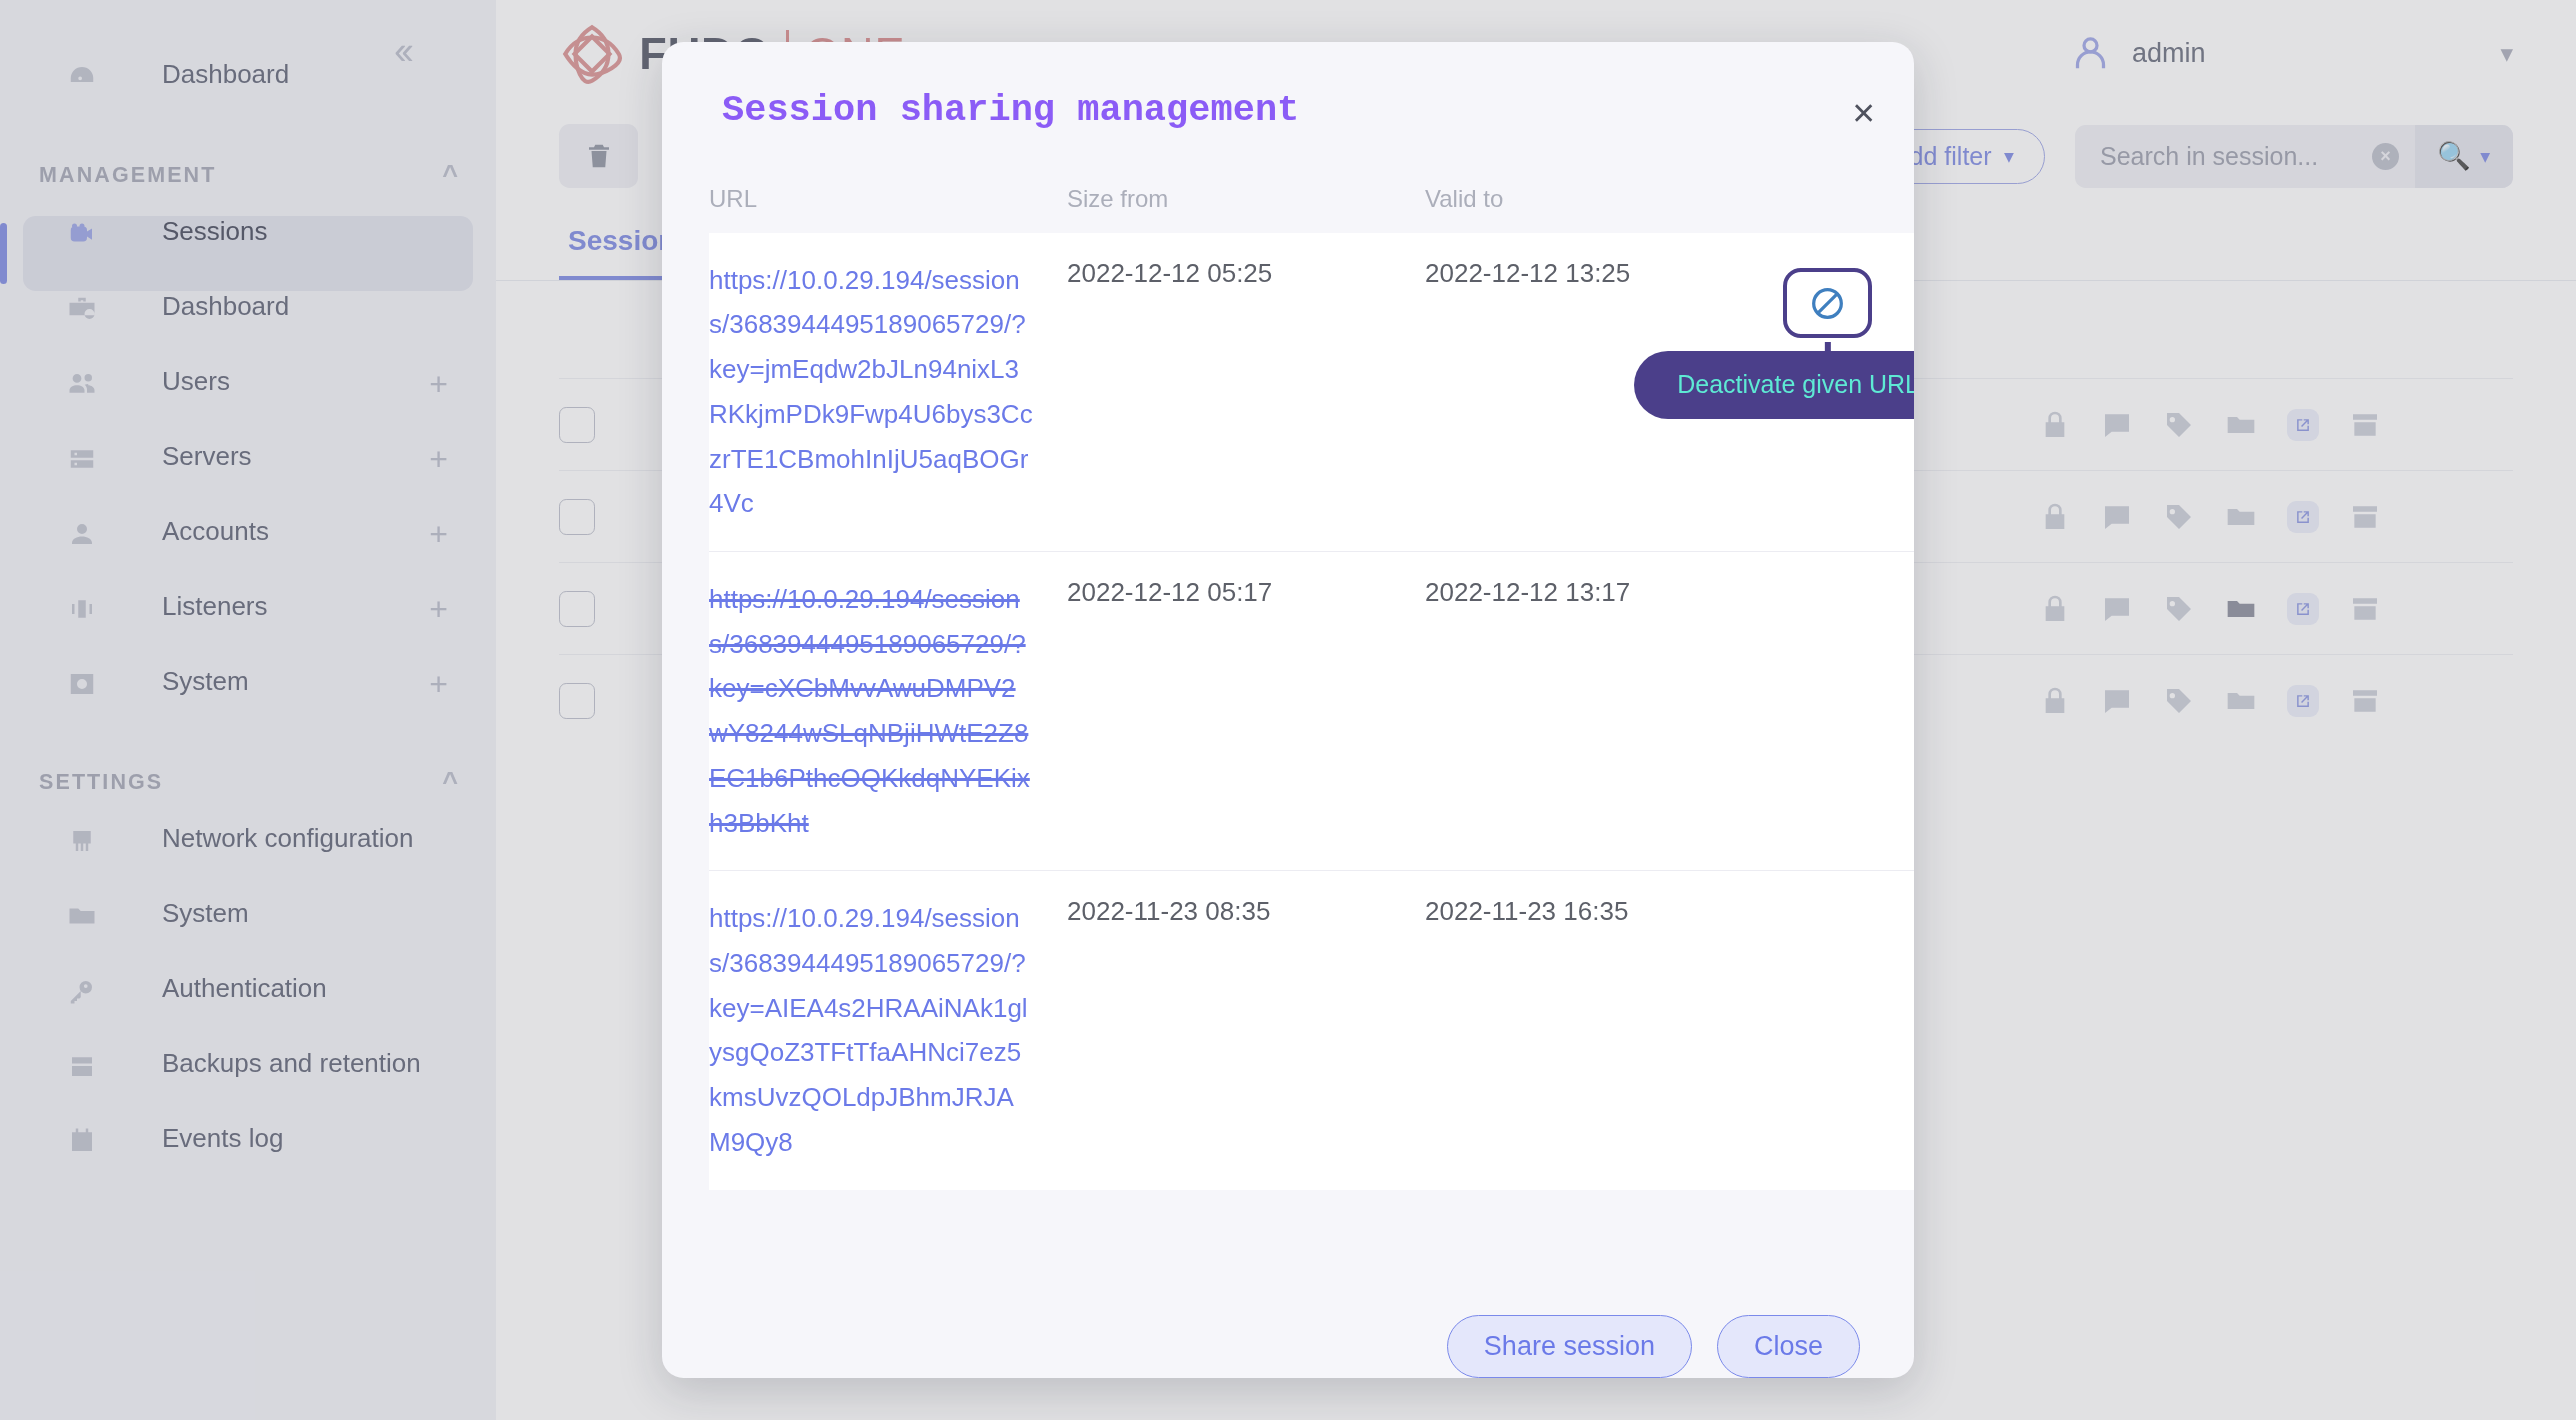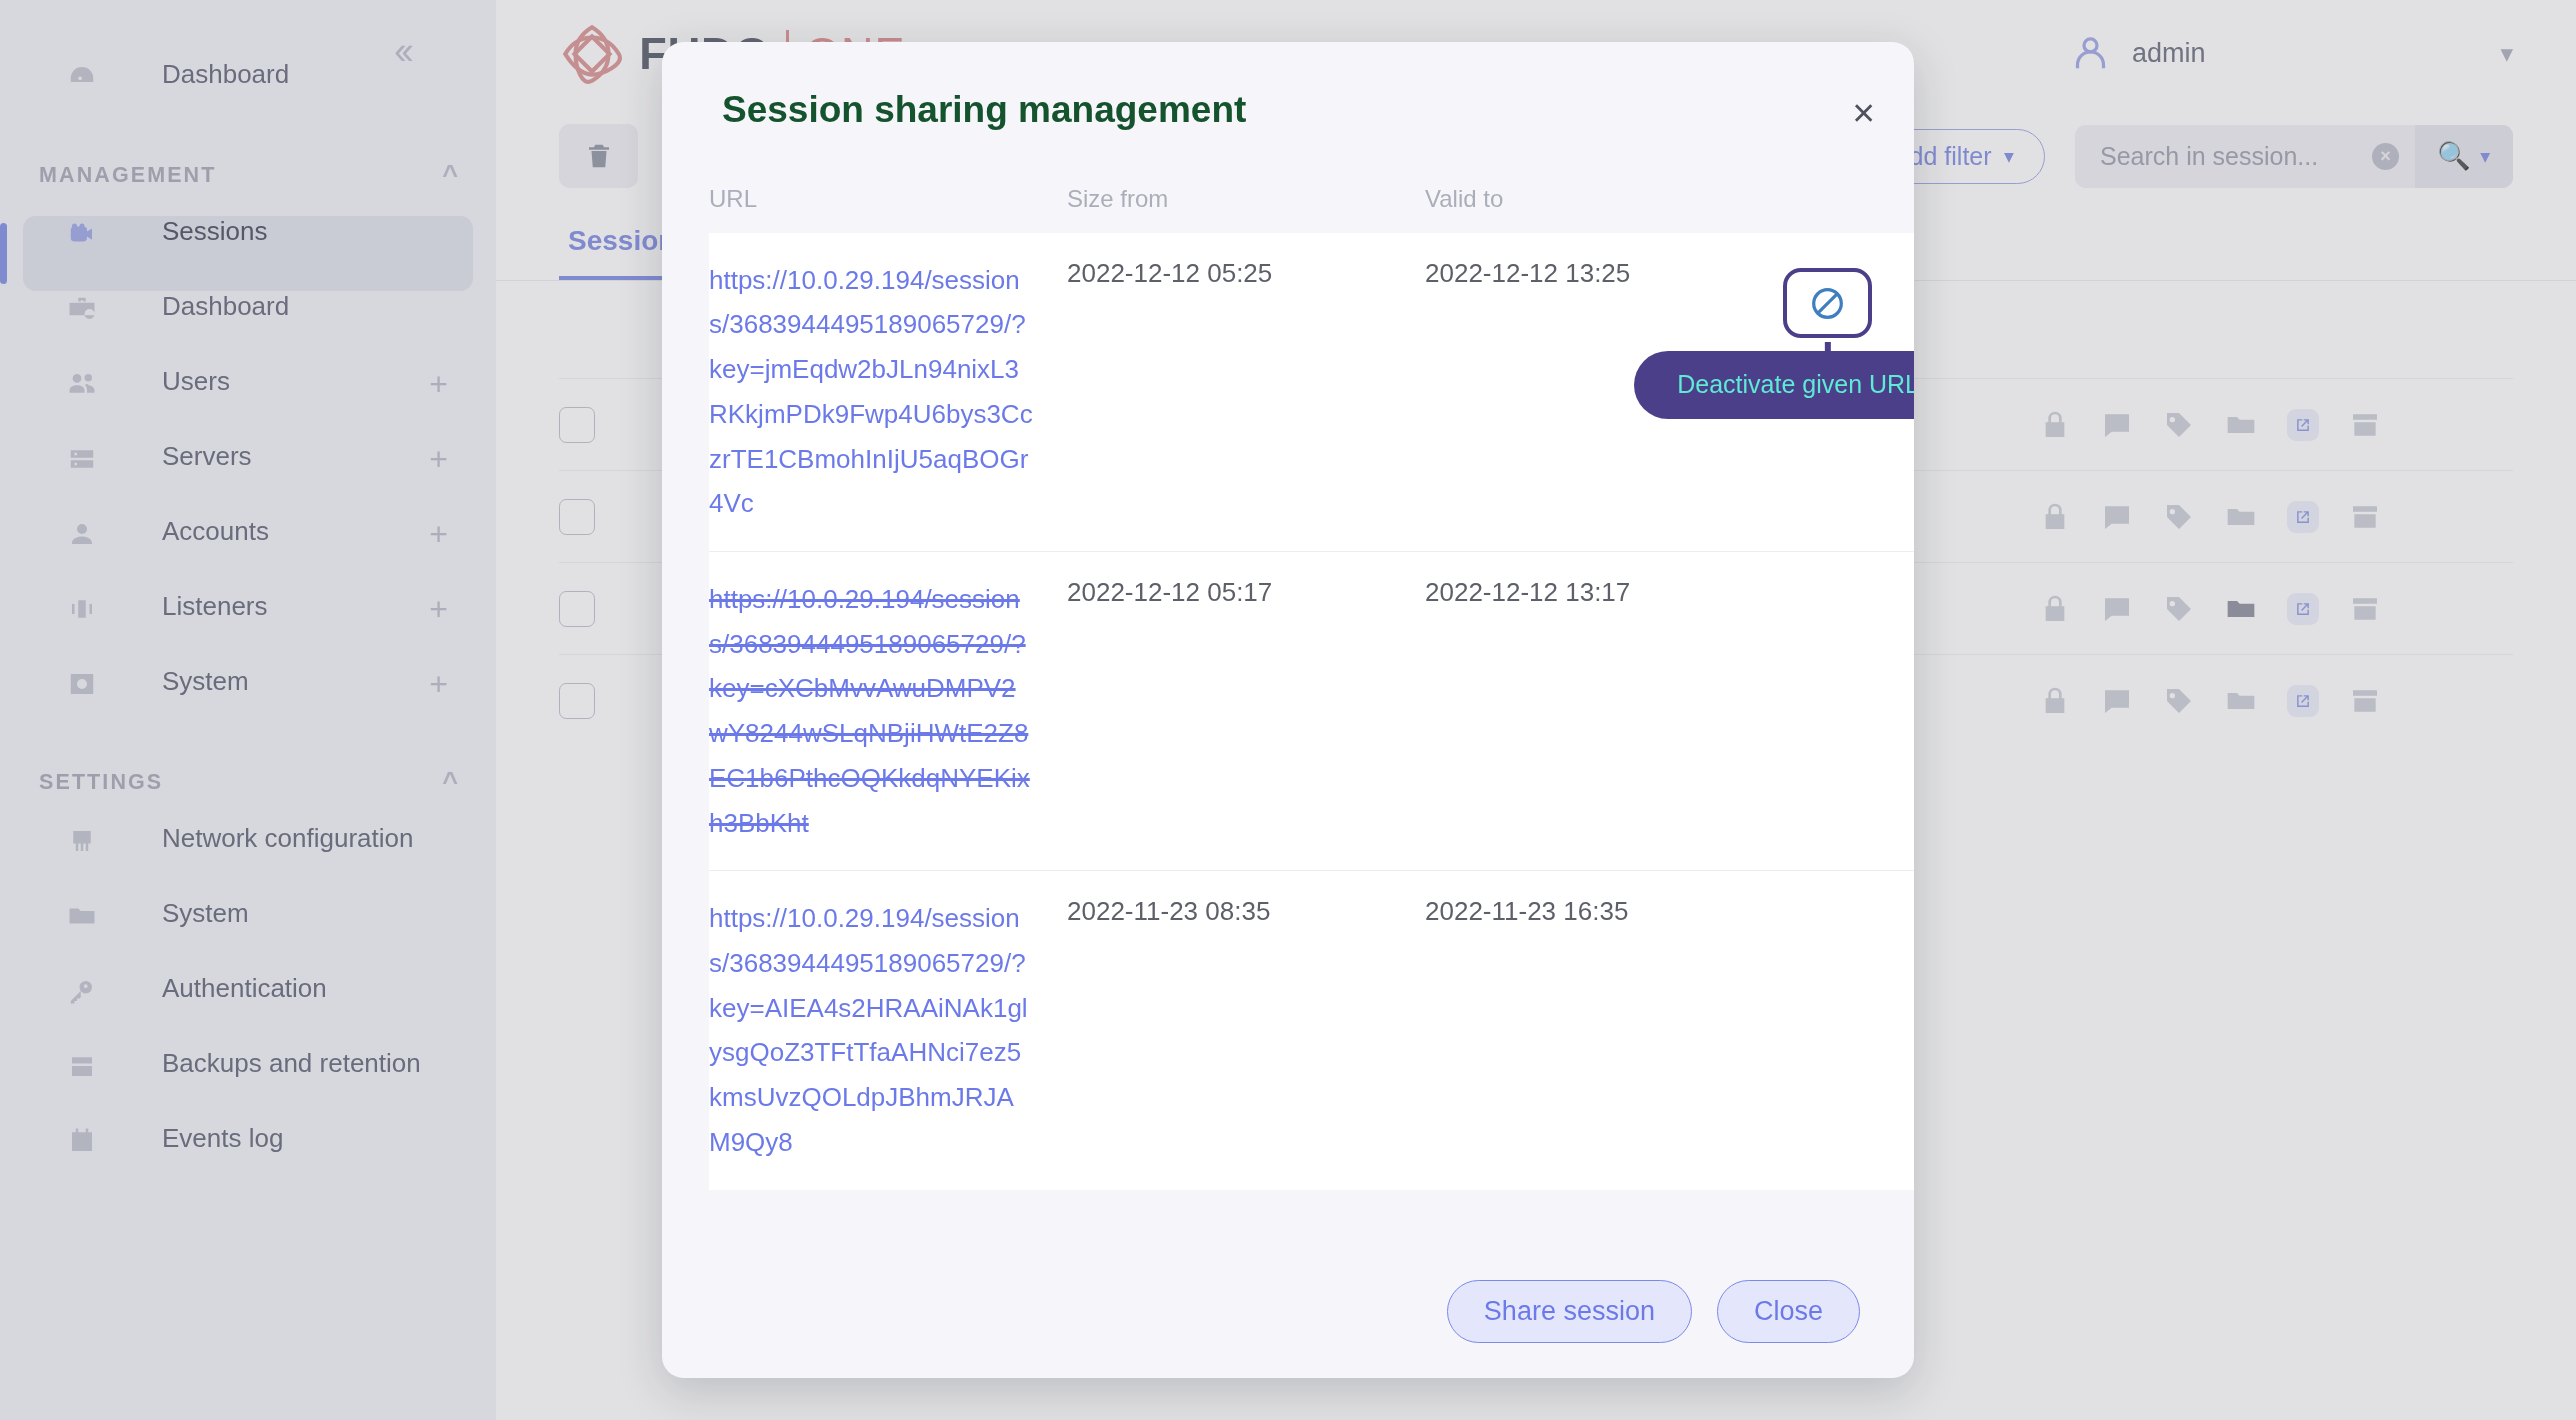--- a/index.html
+++ b/index.html
@@ -130,21 +130,21 @@
     position: absolute;
     left: 662px; top: 42px;
     width: 1252px; height: 1336px;
     background: #f6f6fa;
     border-radius: 21.5px;
     box-shadow: 0 12.5px 45px rgba(30,32,50,0.18);
     display: flex; flex-direction: column;
     overflow: hidden;
   }
   .modal-header { position: relative; padding: 47px 54px 0 30px; }
-  .modal-title { font-size: 37px; font-weight: 700; color: #14532d; padding-left: 30px; }
+  .modal-title { font-size: 37px; font-weight: 700; color: #8b5cf6; padding-left: 30px; font-family: Liberation Mono, monospace; }
   .modal-close {
     position: absolute; right: 39px; top: 57px;
     font-size: 39px; color: #4f525e; line-height: 0.7; font-weight: 400;
   }
   .modal-body { flex: 1; padding: 0 47px; overflow: hidden; }
 
   .share-table { width: 100%; border-collapse: collapse; table-layout: fixed; }
   .share-table th {
     text-align: left; font-weight: 400; color: #abaeba; font-size: 24px;
     padding: 54px 0 19.7px 0;
@@ -180,21 +180,21 @@
     top: 70px; width: 6.3px; height: 59px; background: #4b3f8a;
   }
   .tooltip {
     position: absolute; right: -18px; top: 118px;
     background: #4b3f8a; color: #5eead4; font-size: 25px;
     padding: 19.7px 43px; border-radius: 36px; white-space: nowrap;
     z-index: 40;
   }
 
   .modal-footer {
-    height: 134px; display: flex; align-items: center; justify-content: flex-end;
+    height: 134px; display: flex; align-items: flex-end; justify-content: flex-end;
     padding: 0 54px; gap: 25px;
   }
   .m-btn {
     border: 1.8px solid #7a89ea; background: #e4e7fb; color: #6b7ae8;
     border-radius: 32px; height: 63px; padding: 0 36px;
     display: flex; align-items: center; font-size: 27px;
   }
 </style>
 </head>
 <body>

